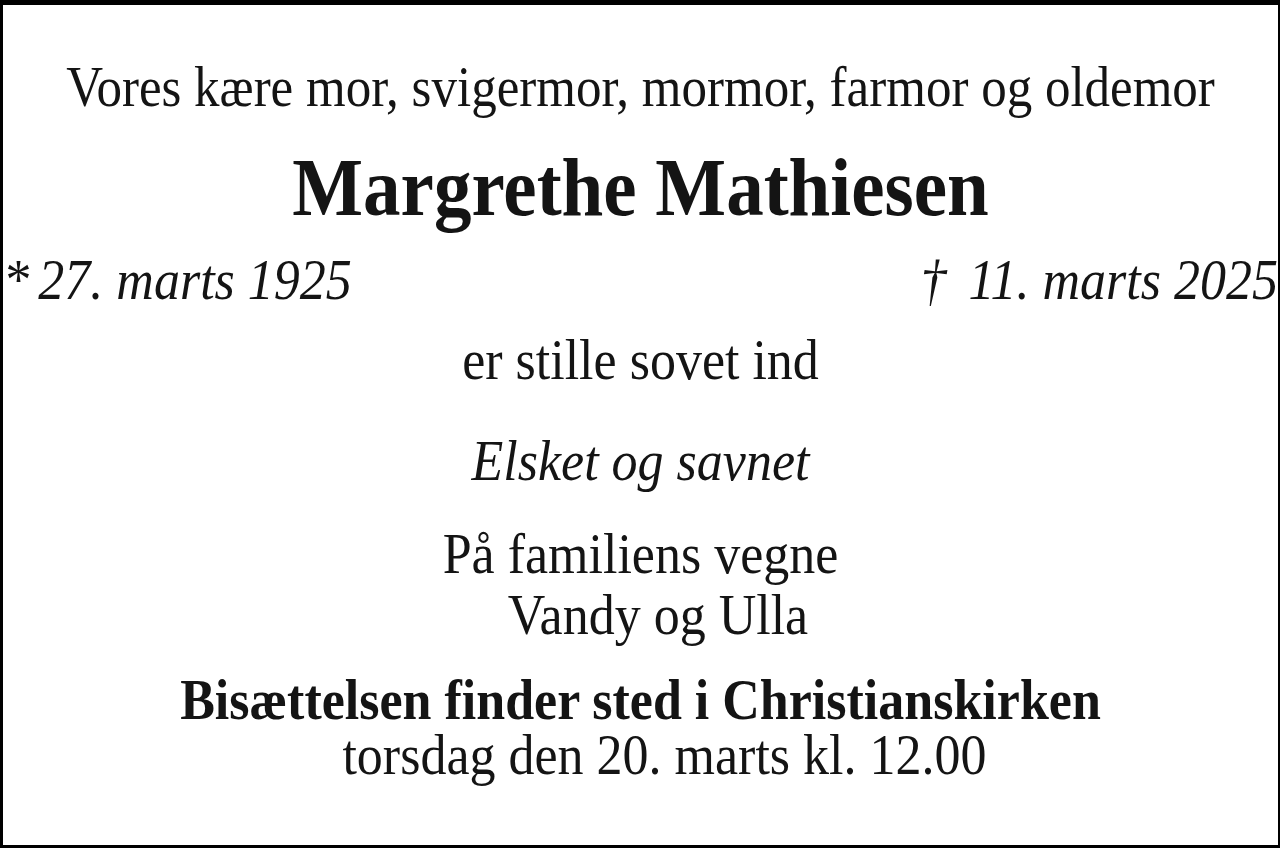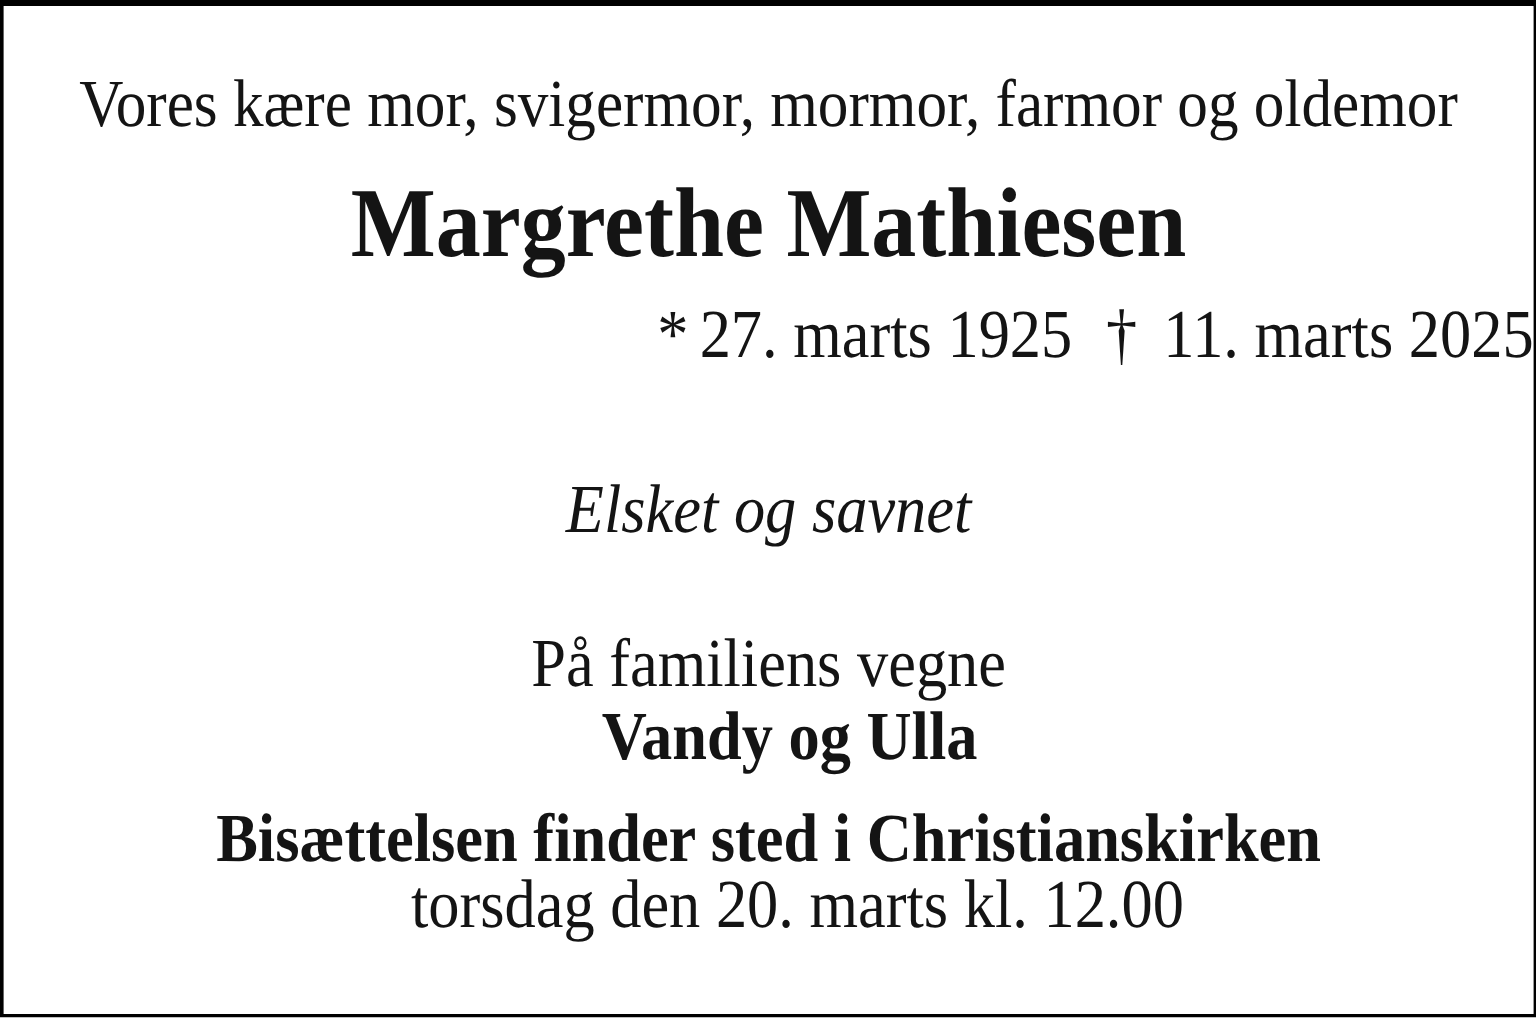--- a/index.html
+++ b/index.html
@@ -35,28 +35,28 @@
     white-space: nowrap;
   }
   
   .line > .tx {
     display: inline-block;
     transform: scaleY(1.10);
     transform-origin: center center;
   }
   .relation   { top: 53px;  font-size: 51px; }
   .deceased   { top: 139px; font-size: 75px; line-height: 86px; font-weight: 700; }
-  .dates      { top: 246px; display: flex; justify-content: flex-end; align-items: baseline; gap: 28px; }
+  .dates      { top: 246px; display: flex; justify-content: space-between; align-items: baseline; gap: 28px; font-style: italic; }
   .dates .pair { display: inline-block; transform: scaleY(1.10); transform-origin: center center; white-space: nowrap; }
   .dates .sym-born { margin-right: 0.18em; }
   .dates .sym-died { margin-right: 0.42em; }
   .passing    { top: 326px; }
-  .tribute    { top: 392px; font-style: italic; }
+  .tribute    { top: 427px; font-style: italic; }
   .behalf     { top: 520px; }
-  .family     { top: 581px; font-weight: 700; padding-left: 35px; }
+  .family     { top: 581px; font-weight: 400; padding-left: 35px; }
   .ceremony1  { top: 666px; font-weight: bold; }
   .ceremony2  { top: 721px; margin-left: 24px; }
 </style>
 </head>
 <body>
 
 <div class="notice">
 
   <div class="line deceased">
     <span class="tx">Margrethe Mathiesen</span>
@@ -68,20 +68,23 @@
 
   <div class="line dates">
     <span class="pair">
       <span class="sym-born">*</span><span>27. marts 1925</span>
     </span>
     <span class="pair">
       <span class="sym-died">†</span><span>11. marts 2025</span>
     </span>
   </div>
 
+  <div class="line passing">
+    <span class="tx">er stille sovet ind</span>
+  </div>
 
   <div class="line tribute">
     <span class="tx">Elsket og savnet</span>
   </div>
 
   <div class="line behalf">
     <span class="tx">På familiens vegne</span>
   </div>
 
   <div class="line family">

